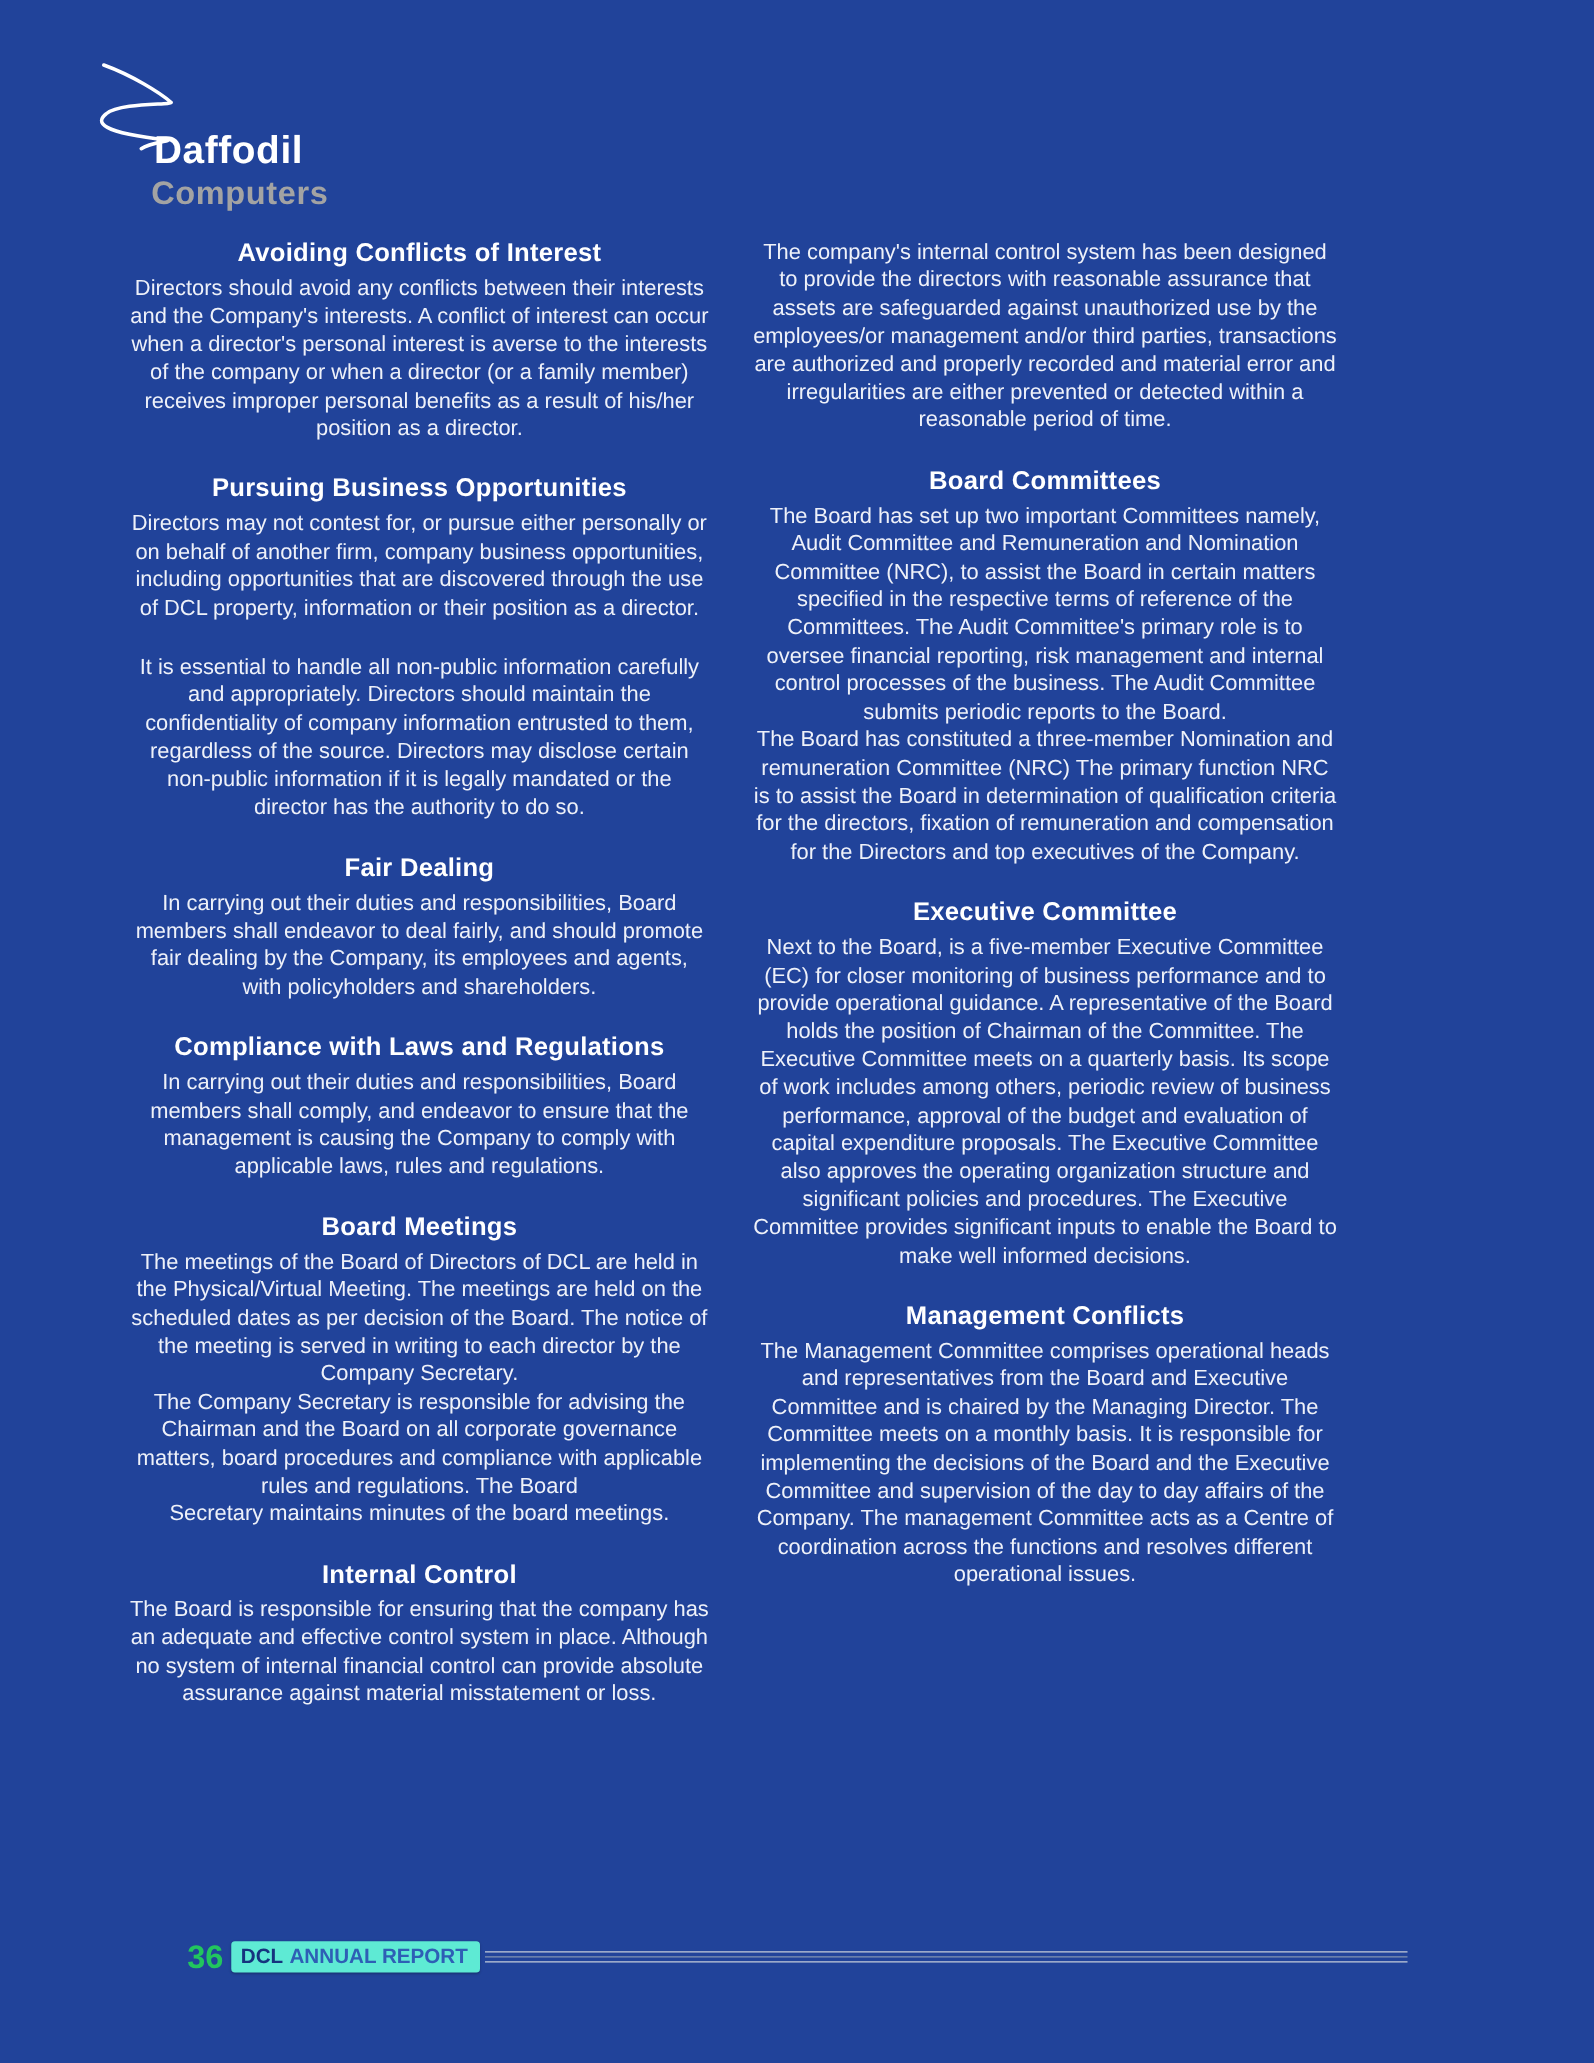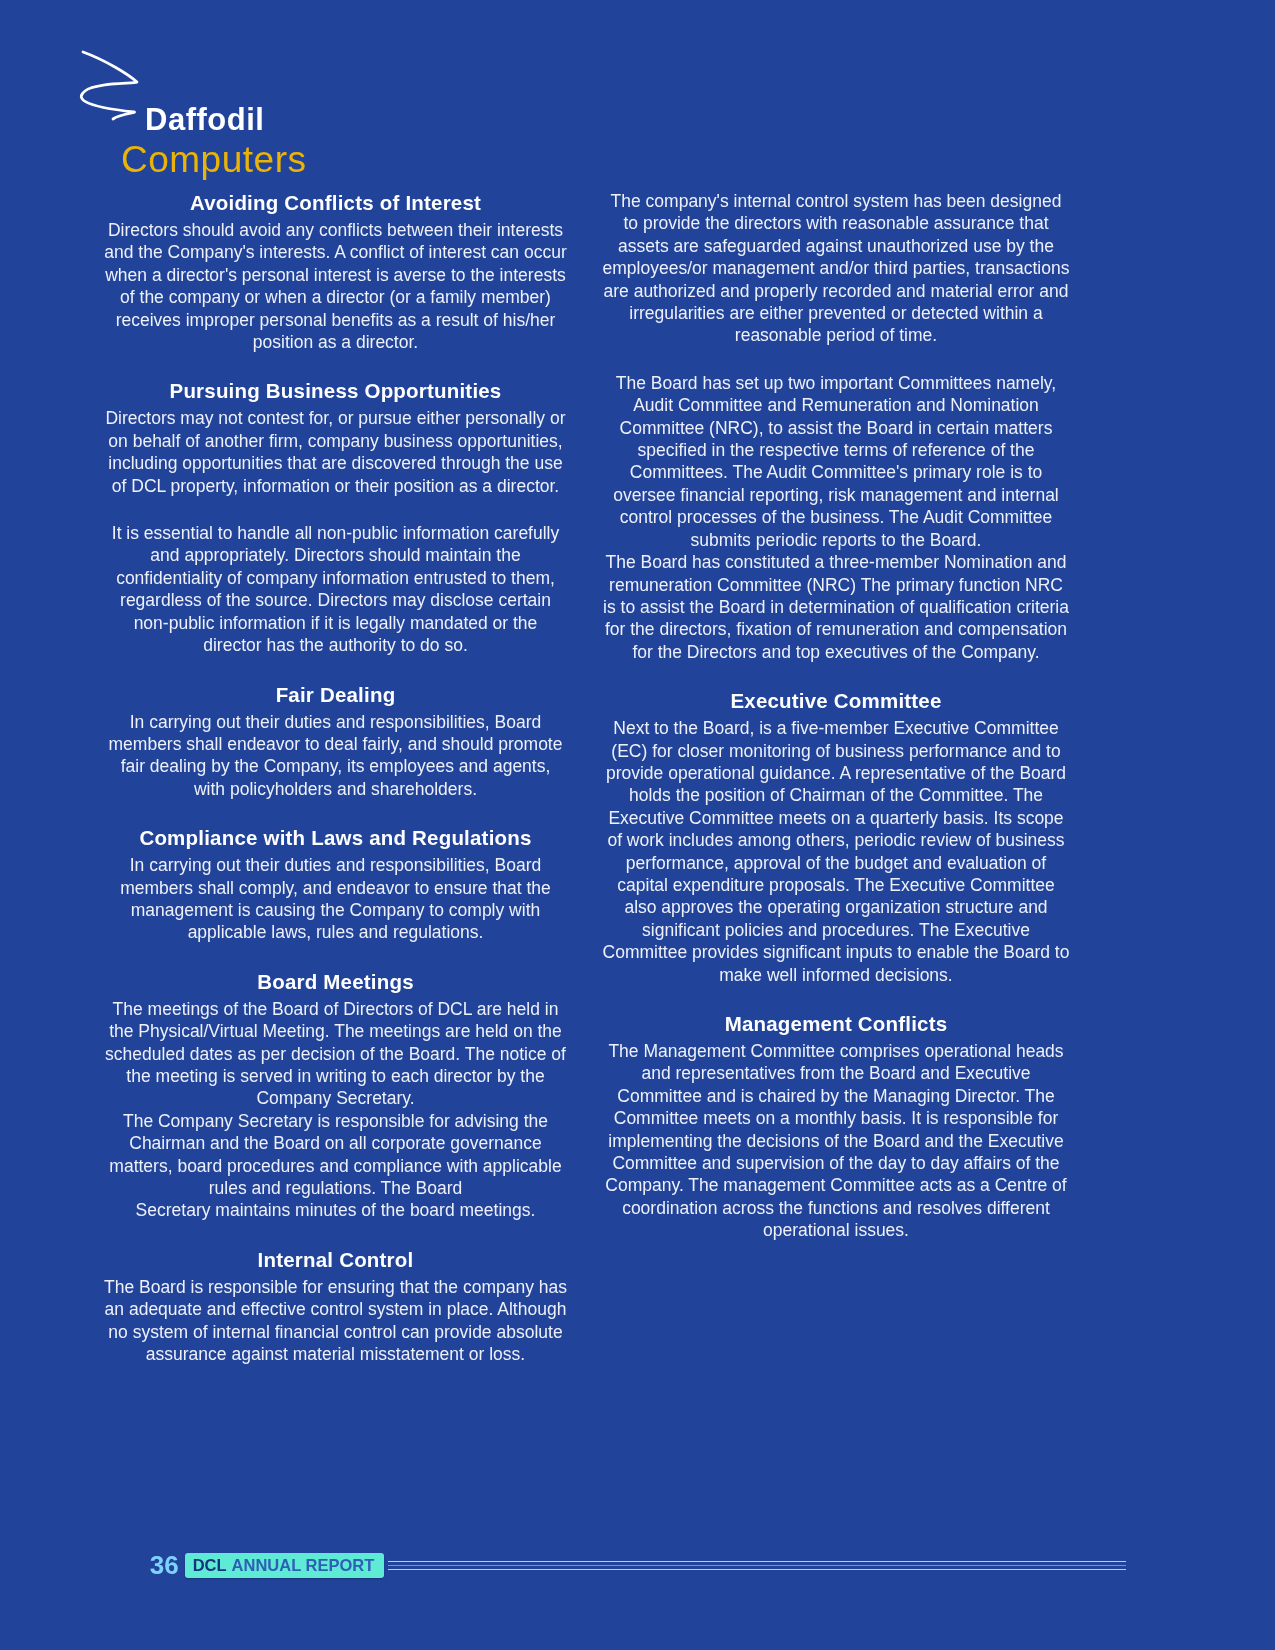--- a/index.html
+++ b/index.html
@@ -10,21 +10,21 @@
   }
   .page{
     position:absolute;inset:0;
     background:#21439a;
     color:#eef1f9;
     text-align:center;
   }
   
   .logo{position:absolute;left:103px;top:104px;}
   .logo .l1{font-size:31px;font-weight:bold;color:#ffffff;letter-spacing:.5px;line-height:1;}
-  .logo .l2{font-size:37px;font-weight:normal;color:#eab308;letter-spacing:.5px;line-height:1;margin:6px 0 0 18px;}
+  .logo .l2{font-size:26px;font-weight:bold;color:#a3a3a3;letter-spacing:.5px;line-height:1;margin:6px 0 0 18px;}
   .swoosh{position:absolute;left:58px;top:38px;}
   
   .columns{
     position:absolute;left:103px;top:190px;
     width:1030px;
     display:flex;gap:33px;
   }
   .col{width:465px;}
   .col.right{width:470px;}
   .section{margin-bottom:25px;}
@@ -37,21 +37,21 @@
   .section p{
     margin:0;
     font-size:17.5px;line-height:22.4px;
     color:#eef1f9;
     white-space:pre-line;
   }
   
   .footer{position:absolute;left:103px;top:1552px;width:1070px;height:30px;}
   .page-number{
     display:inline-block;vertical-align:middle;
-    font-size:26px;font-weight:bold;color:#7dd3fc;
+    font-size:26px;font-weight:bold;color:#22c55e;
     margin-right:6px;line-height:26px;
   }
   .report-badge{
     display:inline-block;vertical-align:middle;
     background:#5eead4;border-radius:3px;
     padding:3px 10px 4px 8px;
     box-shadow:0 1px 2px rgba(0,0,0,.25);
     font-size:16.5px;line-height:18px;white-space:nowrap;
   }
   .report-badge .b1{font-weight:bold;color:#16337e;}
@@ -113,20 +113,21 @@
         <div class="section">
           <h2>Internal Control</h2>
           <p>The Board is responsible for ensuring that the company has an adequate and effective control system in place. Although no system of internal financial control can provide absolute assurance against material misstatement or loss.</p>
         </div>
       </div>
     <div class="col right" id="col-right">
         <div class="section">
           <p>The company's internal control system has been designed to provide the directors with reasonable assurance that assets are safeguarded against unauthorized use by the employees/or management and/or third parties, transactions are authorized and properly recorded and material error and irregularities are either prevented or detected within a reasonable period of time.</p>
         </div>
         <div class="section">
+          <h2>Board Committees</h2>
           <p>The Board has set up two important Committees namely, Audit Committee and Remuneration and Nomination Committee (NRC), to assist the Board in certain matters specified in the respective terms of reference of the Committees. The Audit Committee's primary role is to oversee financial reporting, risk management and internal control processes of the business. The Audit Committee submits periodic reports to the Board.
 The Board has constituted a three-member Nomination and remuneration Committee (NRC) The primary function NRC is to assist the Board in determination of qualification criteria for the directors, fixation of remuneration and compensation for the Directors and top executives of the Company.</p>
         </div>
         <div class="section">
           <h2>Executive Committee</h2>
           <p>Next to the Board, is a five-member Executive Committee (EC) for closer monitoring of business performance and to provide operational guidance.  A representative of the Board holds the position of Chairman of the Committee. The Executive Committee meets on a quarterly basis. Its scope of work includes among others, periodic review of business performance, approval of the budget and evaluation of capital expenditure proposals. The Executive Committee also approves the operating organization structure and significant policies and procedures. The Executive Committee provides significant inputs to enable the Board to make well informed decisions.</p>
         </div>
         <div class="section">
           <h2>Management Conflicts</h2>
           <p>The Management Committee comprises operational heads and representatives from the Board and Executive Committee and is chaired by the Managing Director. The Committee meets on a monthly basis. It is responsible for implementing the decisions of the Board and the Executive Committee and supervision of the day to day affairs of the Company. The management Committee acts as a Centre of coordination across the functions and resolves different operational issues.</p>

